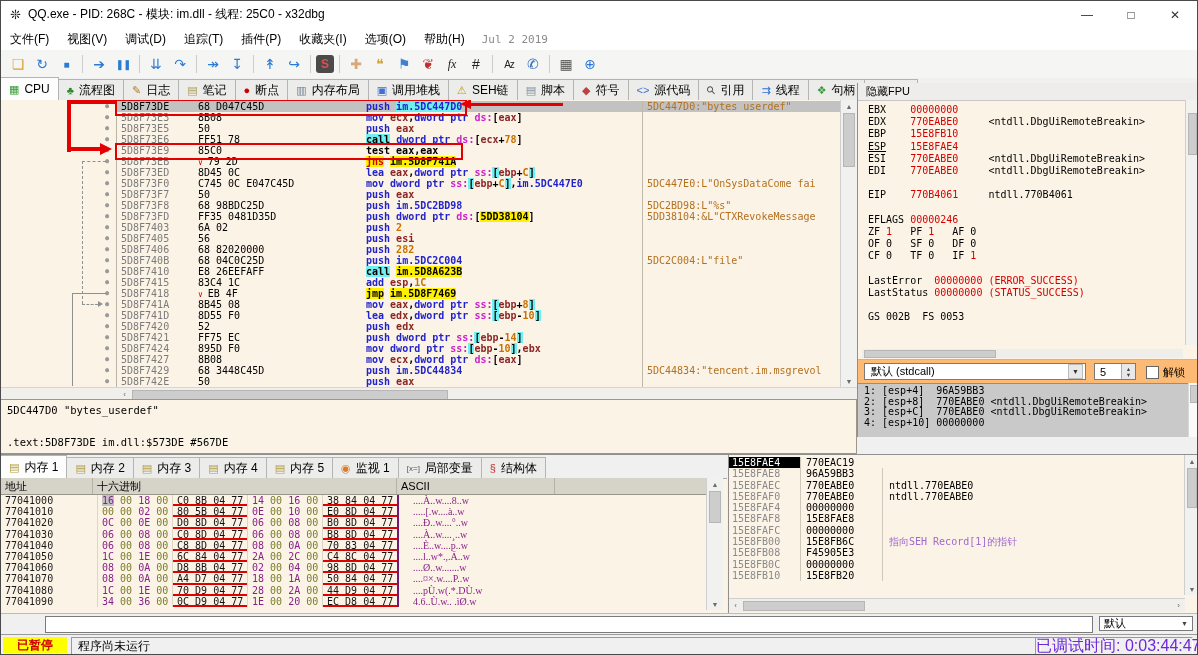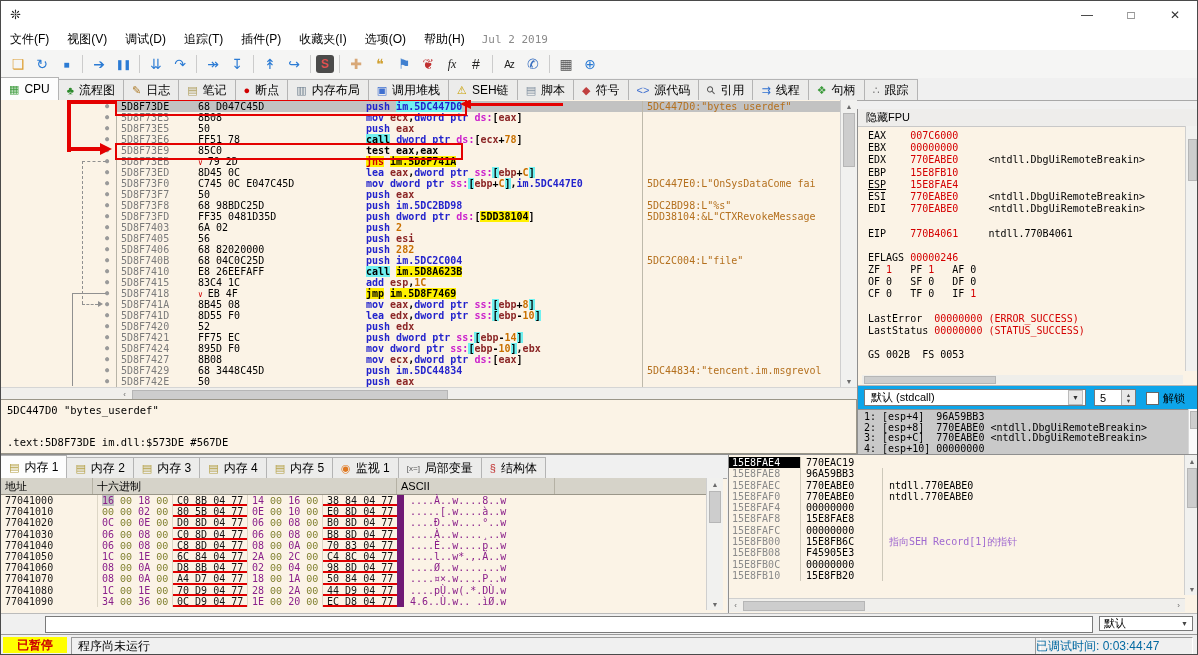--- a/index.html
+++ b/index.html
@@ -84,28 +84,28 @@
   .hsl,.hsr{position:absolute;top:0;width:13px;height:100%;color:#6a6a6a;font-size:8px;display:flex;align-items:center;justify-content:center;}
   
   #dhscroll{left:0;top:386px;width:856px;height:12px;border-top:1px solid #d5d5d5;}
   #dhscroll .hsl{left:117px;}
   #dhscroll .hthumb{left:131px;width:314px;}
   #infobox{position:absolute;left:0;top:398px;width:856px;height:55px;background:#fbf3e6;
            border:1px solid #9a9689;border-left:none;box-sizing:border-box;font-family:"DejaVu Sans Mono",monospace;font-size:10.5px;color:#000;}
   #infobox .il1{position:absolute;left:6px;top:4px;}
   #infobox .il2{position:absolute;left:6px;bottom:5px;}
   
-  #regs{position:absolute;left:856px;top:108px;width:342px;height:354px;background:#fbf3e6;border-left:1px solid #8f8f8f;box-sizing:border-box;}
+  #regs{position:absolute;left:856px;top:82px;width:342px;height:354px;background:#fbf3e6;border-left:1px solid #8f8f8f;box-sizing:border-box;}
   .regheader{height:17px;background:#eeedeb;border-bottom:1px solid #c8c8c8;font-size:11px;display:flex;align-items:center;padding-left:8px;color:#000;}
   #reglines{position:absolute;left:10px;top:21px;right:14px;font-family:"DejaVu Sans Mono",monospace;font-size:10px;}
   .regline{height:12.2px;line-height:12.2px;white-space:pre;color:#000;}
   .rd{color:#d40000;} .ku{color:#000;text-decoration:underline;}
   #reghs{left:4px;right:16px;top:266px;height:9px;background:#efeeea;}
   #reghs .hthumb{left:2px;width:130px;top:1px;height:6px;}
-  #convrow{position:absolute;left:0;right:0;top:276px;height:24px;background:#0ea5e9;border-top:1px solid #b8b8b8;}
+  #convrow{position:absolute;left:0;right:0;top:276px;height:24px;background:#fdba74;border-top:1px solid #b8b8b8;}
   .combo{position:absolute;left:6px;top:3px;width:222px;height:17px;background:#fff;border:1px solid #7a7a7a;
          font-size:11px;display:flex;align-items:center;justify-content:space-between;padding:0 2px 0 6px;box-sizing:border-box;}
   .combo .dd{width:13px;height:13px;background:#e8e8e8;border:1px solid #bbb;font-size:7px;display:flex;align-items:center;justify-content:center;color:#333;}
   .spin{position:absolute;left:236px;top:3px;width:42px;height:17px;background:#fff;border:1px solid #7a7a7a;display:flex;box-sizing:border-box;}
   .spinval{flex:1;font-size:11px;padding-left:5px;display:flex;align-items:center;}
   .spinbtns{width:13px;border-left:1px solid #aaa;background:#e8e8e8;display:flex;flex-direction:column;align-items:center;justify-content:center;font-size:5.5px;color:#444;line-height:6px;}
   .cbx{position:absolute;left:288px;top:6px;width:11px;height:11px;background:#fff;border:1px solid #666;}
   .cbl{position:absolute;left:305px;top:5px;font-size:11px;}
   #args{position:absolute;left:0;right:0;top:300px;bottom:0;background:#c9c9c9;border-top:1px solid #8f8f8f;
         font-family:"DejaVu Sans Mono",monospace;font-size:10px;padding:2px 0 0 6px;box-sizing:border-box;}
@@ -119,22 +119,22 @@
            display:flex;align-items:flex-end;font-size:12px;}
   .memheader{position:absolute;top:23px;left:0;right:20px;height:16px;background:#d6d3c9;border-bottom:1px solid #9a9689;
              display:flex;font-size:11px;color:#000;}
   .mh{padding-left:4px;border-right:1px solid #b5b1a4;display:flex;align-items:center;box-sizing:border-box;}
   .mhf{flex:1;border-right:none;}
   #dumprows{position:absolute;top:40px;left:0;right:20px;}
   .mrow{display:flex;height:11.2px;line-height:11.2px;font-family:"DejaVu Sans Mono",monospace;font-size:10px;white-space:pre;}
   .ma{width:92px;padding-left:4px;color:#1a1a1a;}
   .grp{width:75px;border-left:1px solid #ddd6c6;padding-left:4px;box-sizing:border-box;}
   .pg{box-shadow:inset 0 -2px 0 #e00000;}
-  .asc{width:152px;border-left:7px solid #701a75;padding-left:6px;color:#8a1f8a;box-sizing:border-box;}
-  .z{color:#7c7c28;font-family:Liberation Mono, monospace;} .p{color:#8a1f8a;} .pk{color:#111;}
+  .asc{width:152px;border-left:2px solid #701a75;padding-left:14px;color:#8a1f8a;box-sizing:border-box;font-family:Liberation Serif, serif;}
+  .z{color:#7c7c28;} .p{color:#8a1f8a;} .pk{color:#111;}
   .selb{background:#c2c2c2;}
   
   #stack{position:absolute;left:727px;top:0;width:471px;height:159px;background:#fbf3e6;border-left:1px solid #8f8f8f;box-sizing:border-box;}
   #srows{position:absolute;left:0;top:2px;right:14px;}
   .srow{display:flex;height:11.3px;line-height:11.3px;font-family:"DejaVu Sans Mono",monospace;font-size:10px;white-space:pre;}
   .sa{width:68px;padding-left:3px;color:#8a8a8a;}
   .sasel{background:#000;color:#fff;}
   .sv{width:76px;padding-left:5px;border-left:1px solid #cdc8ba;color:#000;}
   .sc{flex:1;padding-left:6px;border-left:1px solid #cdc8ba;overflow:hidden;}
   .scr{color:#c40000;margin-top:44px;} .scp{color:#a06ad0;} .sck{color:#000;}
@@ -148,29 +148,30 @@
             font-family:"DejaVu Sans Mono",monospace;font-size:11px;padding:0 3px;outline:none;}
   .cmddd{position:absolute;right:4px;top:2px;width:94px;height:15px;background:#fff;border:1px solid #7a7a7a;
          display:flex;align-items:center;justify-content:space-between;font-size:11px;padding:0 4px;box-sizing:border-box;}
   .cmddd .dd{font-size:7px;color:#444;}
   #statusbar{position:absolute;left:0;top:633px;right:0;height:22px;background:#f0f0f0;border-top:1px solid #9a9a9a;box-sizing:border-box;}
   .badge{position:absolute;left:2px;top:2px;width:64px;height:16px;background:#ffff00;color:#cc0000;font-weight:bold;
          font-size:12px;display:flex;align-items:center;justify-content:center;}
   .msgpanel{position:absolute;left:70px;top:2px;width:962px;height:16px;border:1px solid;border-color:#9a9a9a #ffffff #ffffff #9a9a9a;
             font-size:12px;display:flex;align-items:center;padding-left:6px;color:#000;}
   .timepanel{position:absolute;right:4px;top:2px;width:156px;height:16px;border:1px solid;border-color:#9a9a9a #ffffff #ffffff #9a9a9a;
-             font-size:12px;display:flex;align-items:center;color:#0369a1;white-space:nowrap;}
+             font-size:16px;display:flex;align-items:center;color:#6d28d9;white-space:nowrap;}
 </style>
 </head>
 <body>
 
 <div id="app">
 
   <div class="titlebar">
     <span class="app-icon">❊</span>
+    <span class="title-text">QQ.exe - PID: 268C - 模块: im.dll - 线程: 25C0 - x32dbg</span>
     <div class="win-controls">
       <span class="win-btn">—</span>
       <span class="win-btn">□</span>
       <span class="win-btn">✕</span>
     </div>
   </div>
 
   <div class="menubar" id="menubar">
       <span class="menu-item">文件(F)</span>
       <span class="menu-item">视图(V)</span>
@@ -333,21 +334,20 @@
   </div>
 
   <div id="infobox">
     <div class="il1">5DC447D0 "bytes_userdef"</div>
     <div class="il2">.text:5D8F73DE im.dll:$573DE #567DE</div>
   </div>
 
   <div id="regs">
     <div class="regheader">隐藏FPU</div>
     <div id="reglines">
-        <div class="regline"><span class="k">EAX    </span><span class="rd">007C6000</span></div>
         <div class="regline"><span class="k">EBX    </span><span class="rd">00000000</span></div>
         <div class="regline"><span class="k">EDX    </span><span class="rd">770EABE0</span><span class="k">     </span><span class="k">&lt;ntdll.DbgUiRemoteBreakin&gt;</span></div>
         <div class="regline"><span class="k">EBP    </span><span class="rd">15E8FB10</span></div>
         <div class="regline"><span class="ku">ESP</span><span class="k">    </span><span class="rd">15E8FAE4</span></div>
         <div class="regline"><span class="k">ESI    </span><span class="rd">770EABE0</span><span class="k">     </span><span class="k">&lt;ntdll.DbgUiRemoteBreakin&gt;</span></div>
         <div class="regline"><span class="k">EDI    </span><span class="rd">770EABE0</span><span class="k">     </span><span class="k">&lt;ntdll.DbgUiRemoteBreakin&gt;</span></div>
         <div class="regline"> </div>
         <div class="regline"><span class="k">EIP    </span><span class="rd">770B4061</span><span class="k">     </span><span class="k">ntdll.770B4061</span></div>
         <div class="regline"> </div>
         <div class="regline"><span class="k">EFLAGS </span><span class="rd">00000246</span></div>

